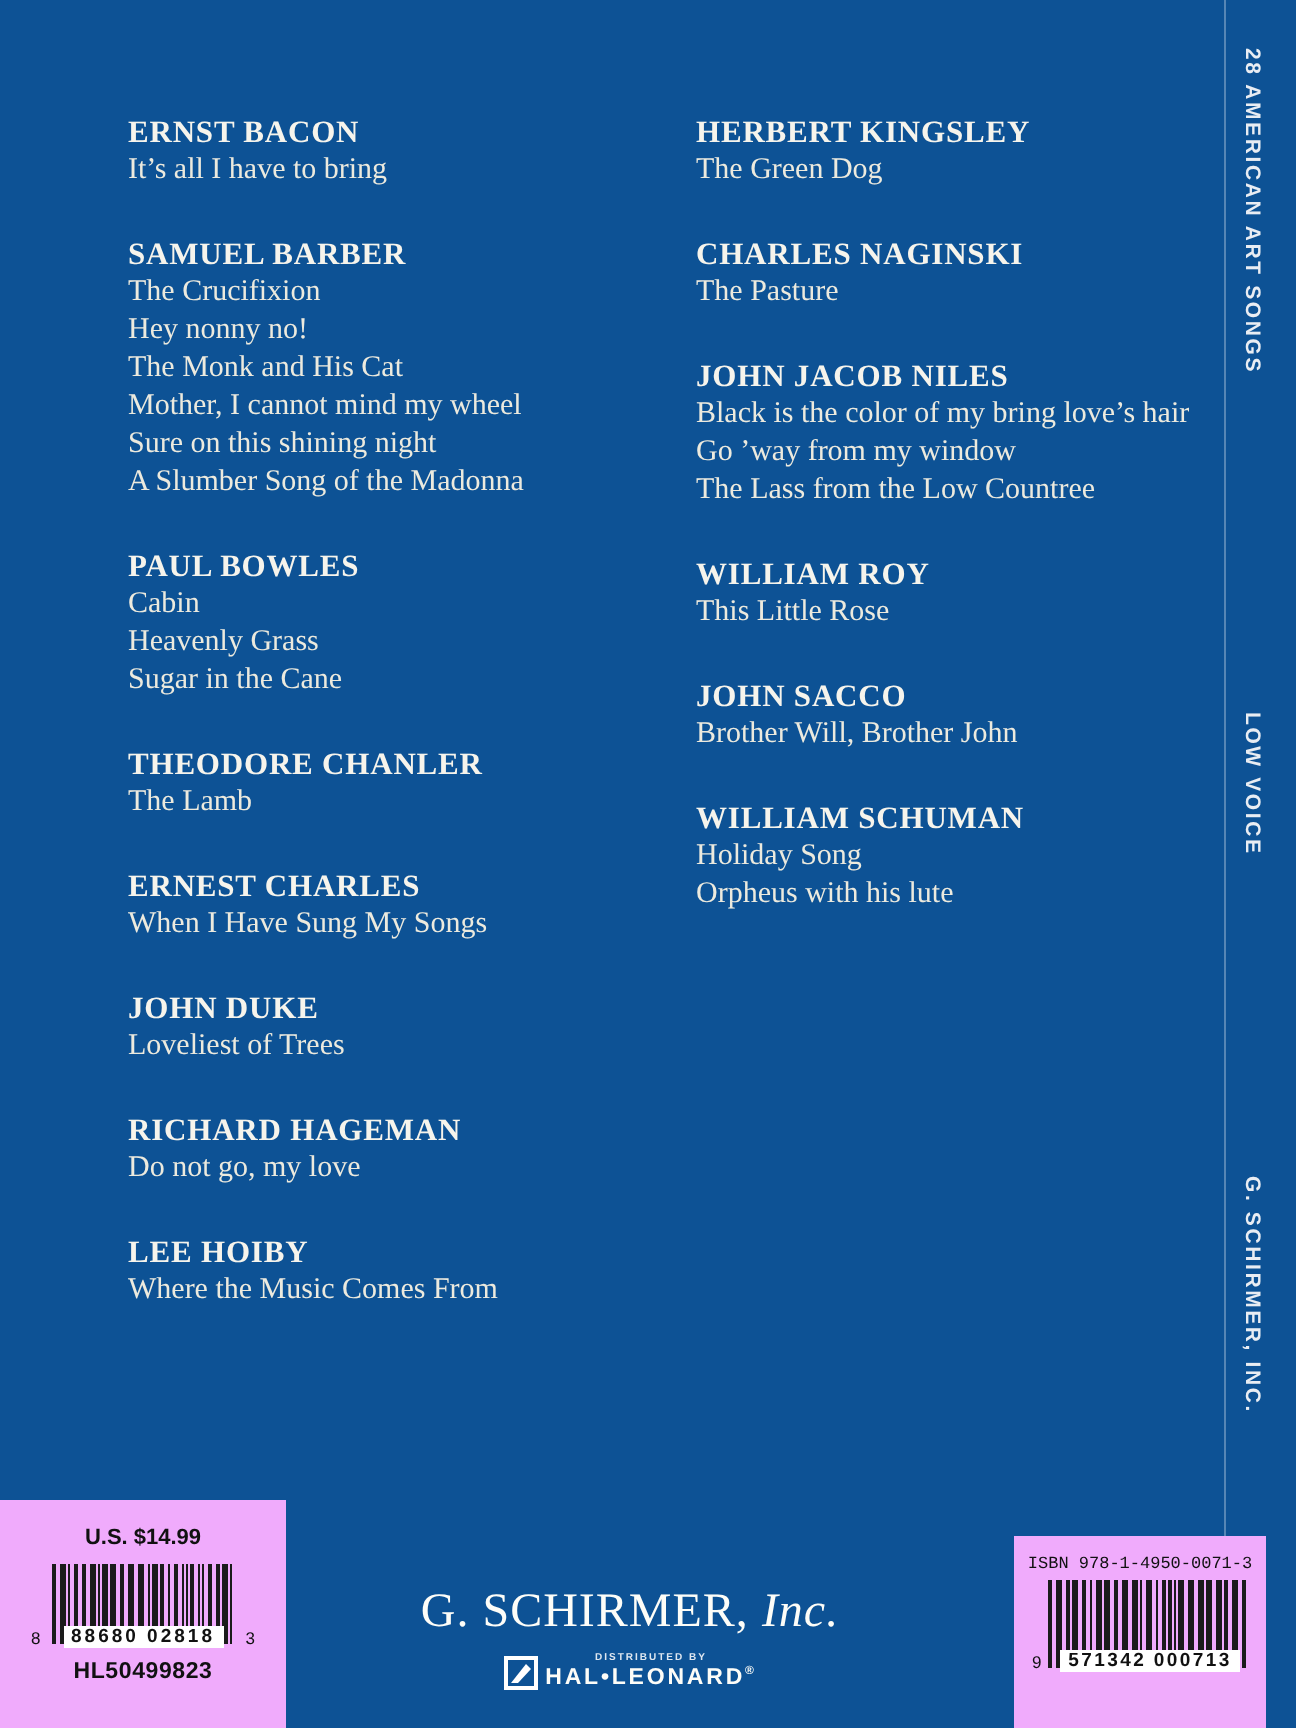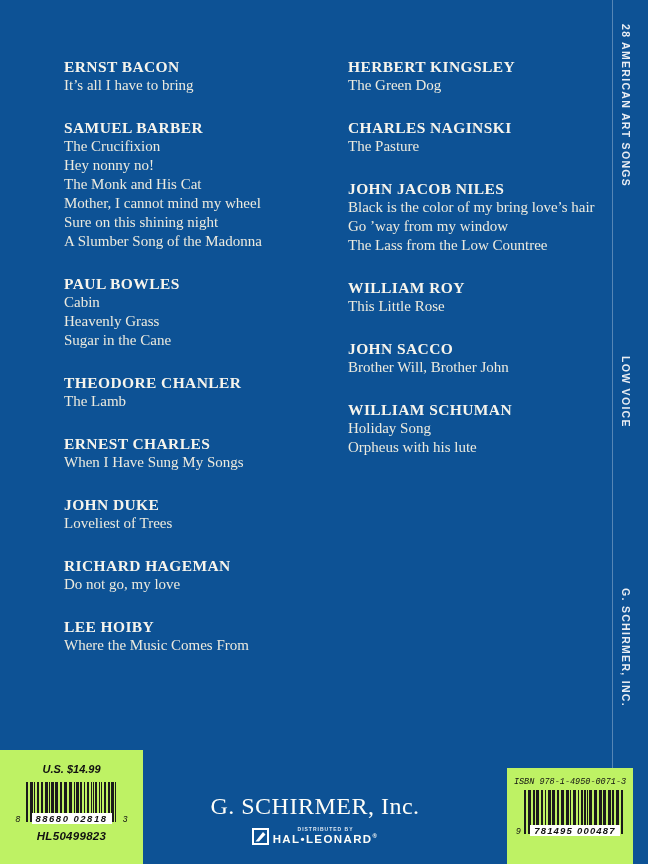--- a/index.html
+++ b/index.html
@@ -24,22 +24,22 @@
   .spine-label{
     position:absolute; left:620px; z-index:1;
     writing-mode:vertical-rl; text-orientation:mixed;
     font-family:"Liberation Sans", sans-serif; font-weight:bold;
     font-size:10.5px; letter-spacing:1.3px; color:#e9edf3; white-space:nowrap;
   }
   #spine-top{top:24px;}
   #spine-mid{top:356px;}
   #spine-bottom{top:588px;}
   
-  .panel{position:absolute; background:#bef264; z-index:2; color:#111;
-    font-family:"Liberation Sans", sans-serif;font-style:italic;}
+  .panel{position:absolute; background:#f0abfc; z-index:2; color:#111;
+    font-family:"Liberation Sans", sans-serif;}
   #price-panel{left:0; top:750px; width:143px; height:114px;}
   #isbn-panel{left:487px; top:768px; width:126px; height:96px;margin-left:20px;}
   .price{margin-top:13px; text-align:center; font-weight:bold; font-size:11px;}
   .barcode-wrap{position:relative; margin:7px auto 0;}
   #upc-wrap{width:116px; height:40px;}
   #ean-wrap{width:112px; height:44px; margin-top:3px;}
   .bars{position:absolute; top:0; bottom:0; overflow:hidden; white-space:nowrap; font-size:0;}
   #upc-bars{left:12px; right:12px;}
   #ean-bars{left:10px; right:2px;}
   .bars i{display:inline-block; height:100%; background:#1b1b1b; vertical-align:top;}
@@ -52,21 +52,21 @@
   #ean-digits{left:16px; right:6px; letter-spacing:1.2px;}
   .side-digit{position:absolute; bottom:-2px; font-size:8.5px; line-height:10px;}
   .side-digit.l{left:2px;} .side-digit.r{right:2px;}
   .catalog{margin-top:8px; text-align:center; font-weight:bold; font-size:11.5px; letter-spacing:.3px;}
   .isbn-label{margin-top:9px; text-align:center;
     font-family:"Liberation Mono", monospace; font-size:8.5px; letter-spacing:0;}
   
   #publisher{position:absolute; left:143px; top:750px; width:344px; height:114px;
     text-align:center; color:#fdfdf8;}
   .pub-name{margin-top:43px; font-size:24px; letter-spacing:.5px;}
-  .pub-name .inc{text-align:center;}
+  .pub-name .inc{font-style:italic;text-align:center;}
   .dist-row{margin-top:6px; display:flex; justify-content:center; align-items:flex-end; gap:4px;}
   .dist-stack{display:flex; flex-direction:column; align-items:center;}
   .dist-by{font-family:"Liberation Sans", sans-serif; font-size:5px; letter-spacing:1px;
     font-weight:bold; color:#dfe7f0; margin-bottom:1px;}
   .hal{font-family:"Liberation Sans", sans-serif; font-weight:bold; font-size:11.5px;
     letter-spacing:1.4px;}
   .hal sup{font-size:6px;}
   .hl-logo{width:17px; height:17px; display:block;}
 </style>
 </head>
@@ -177,17 +177,17 @@
         </div>
       </div>
     </div>
   </div>
 
   <div id="isbn-panel" class="panel">
     <div class="isbn-label">ISBN 978-1-4950-0071-3</div>
     <div id="ean-wrap" class="barcode-wrap">
       <span class="side-digit l">9</span>
       <div id="ean-bars" class="bars"><i style="width:2px;margin-right:2px"></i><i style="width:3px;margin-right:2px"></i><i style="width:2px;margin-right:1px"></i><i style="width:3px;margin-right:2px"></i><i style="width:2px;margin-right:2px"></i><i style="width:1px;margin-right:2px"></i><i style="width:3px;margin-right:1px"></i><i style="width:3px;margin-right:2px"></i><i style="width:2px;margin-right:2px"></i><i style="width:3px;margin-right:2px"></i><i style="width:3px;margin-right:1px"></i><i style="width:1px;margin-right:2px"></i><i style="width:3px;margin-right:2px"></i><i style="width:1px;margin-right:2px"></i><i style="width:2px;margin-right:1px"></i><i style="width:2px;margin-right:1px"></i><i style="width:1px;margin-right:1px"></i><i style="width:3px;margin-right:2px"></i><i style="width:3px;margin-right:2px"></i><i style="width:3px;margin-right:1px"></i><i style="width:3px;margin-right:2px"></i><i style="width:3px;margin-right:1px"></i><i style="width:2px;margin-right:2px"></i><i style="width:3px;margin-right:2px"></i><i style="width:2px;margin-right:1px"></i></div>
-      <span id="ean-digits" class="barcode-digits">781495 000487</span>
+      <span id="ean-digits" class="barcode-digits">571342 000713</span>
     </div>
   </div>
 
 </div>
 
 </body></html>

